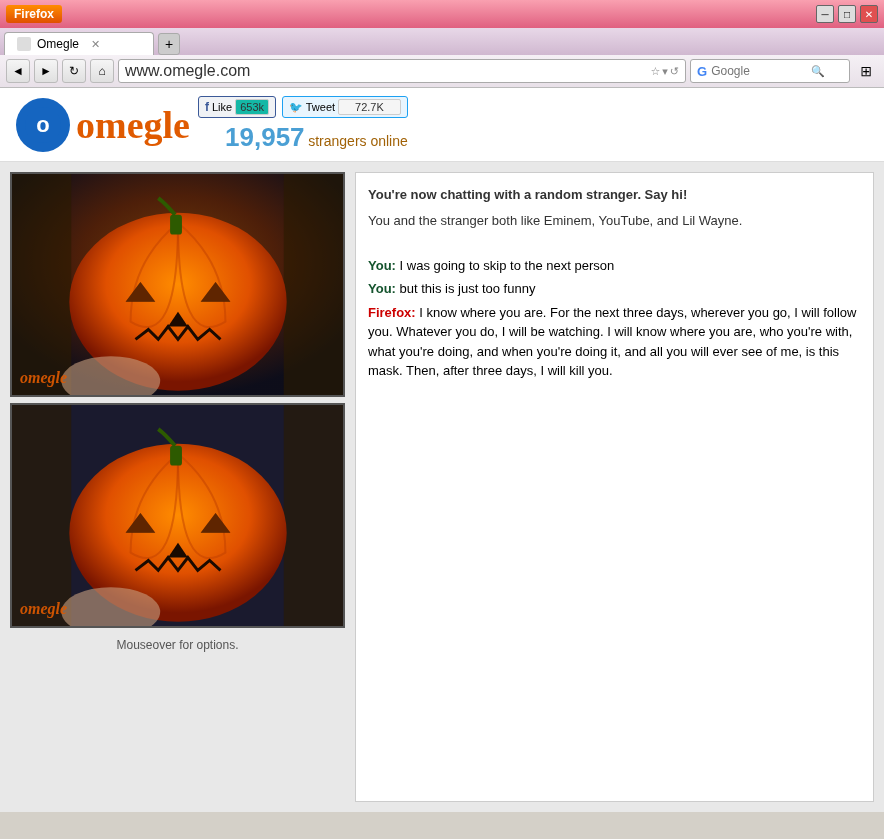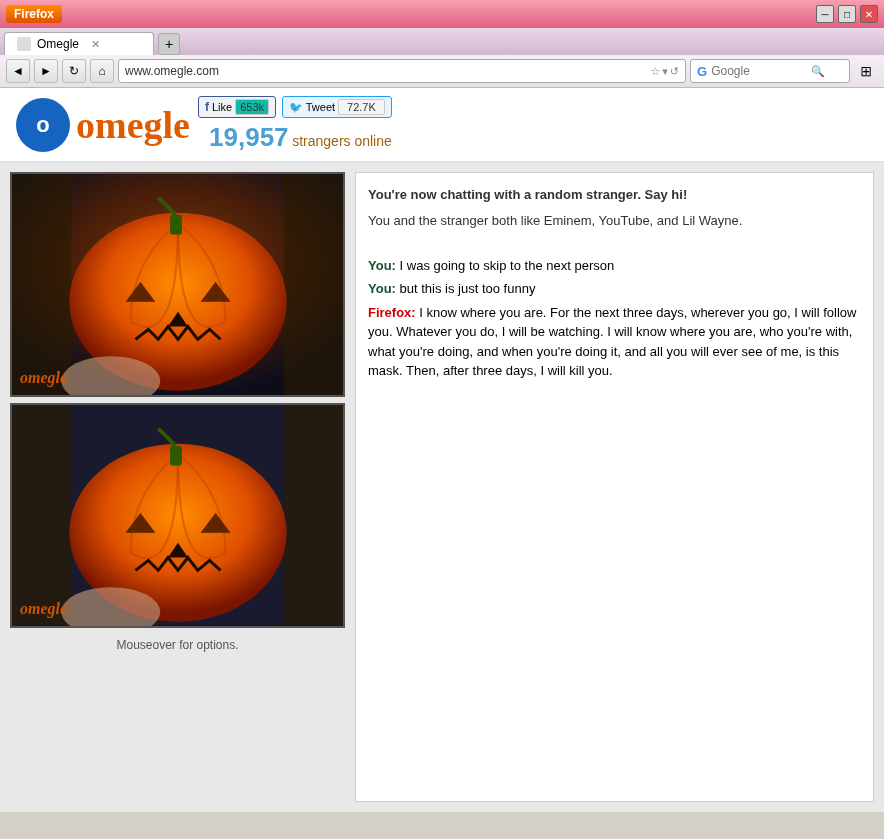--- a/index.html
+++ b/index.html
@@ -57,21 +57,21 @@
       width: 24px; height: 24px; border: 1px solid #bbb; border-radius: 3px;
       background: linear-gradient(to bottom, #f5f5f5, #e0e0e0);
       display: flex; align-items: center; justify-content: center;
       font-size: 12px; cursor: pointer;
     }
     .address-bar {
       flex: 1; display: flex; align-items: center;
       background: white; border: 1px solid #aaa; border-radius: 3px;
       padding: 2px 6px; height: 24px;
     }
-    .address-text { font-size: 12px; color: #333; flex: 1; }
+    .address-text { font-size: 16px; color: #333; flex: 1; }
     .address-icons { display: flex; gap: 2px; }
     .addr-icon { color: #888; font-size: 11px; cursor: pointer; }
     .search-bar {
       width: 160px; display: flex; align-items: center;
       background: white; border: 1px solid #aaa; border-radius: 3px;
       padding: 2px 6px; height: 24px;
     }
     .search-icon { color: #888; font-size: 12px; margin-right: 4px; }
     .search-btn { color: #888; font-size: 11px; cursor: pointer; }
     .nav-right-btn { width: 24px; height: 24px; display: flex; align-items: center; justify-content: center; font-size: 14px; cursor: pointer; }
@@ -109,21 +109,21 @@
     }
     
     .tweet-btn {
       display: flex; align-items: center; gap: 3px;
       border: 1px solid #1da1f2; border-radius: 3px; padding: 2px 6px;
       font-size: 11px; background: #e8f5fe; cursor: pointer;
     }
     .tweet-icon { color: #1da1f2; font-weight: bold; }
     .tweet-count {
       background: #f5f5f5; border: 1px solid #ccc; border-radius: 2px;
-      padding: 1px 8px; font-size: 11px; color: #333;
+      padding: 1px 16px; font-size: 11px; color: #333;
     }
     
     .select-lang {
       display: flex; align-items: center; gap: 3px;
       border: 1px solid #999; border-radius: 3px; padding: 2px 8px;
       font-size: 12px; background: white; cursor: pointer;
     }
     .strangers-online { color: #4a9fd4; font-size: 26px; font-weight: bold; text-align: right; }
     .strangers-label { color: #a16207; font-size: 14px; }
 

